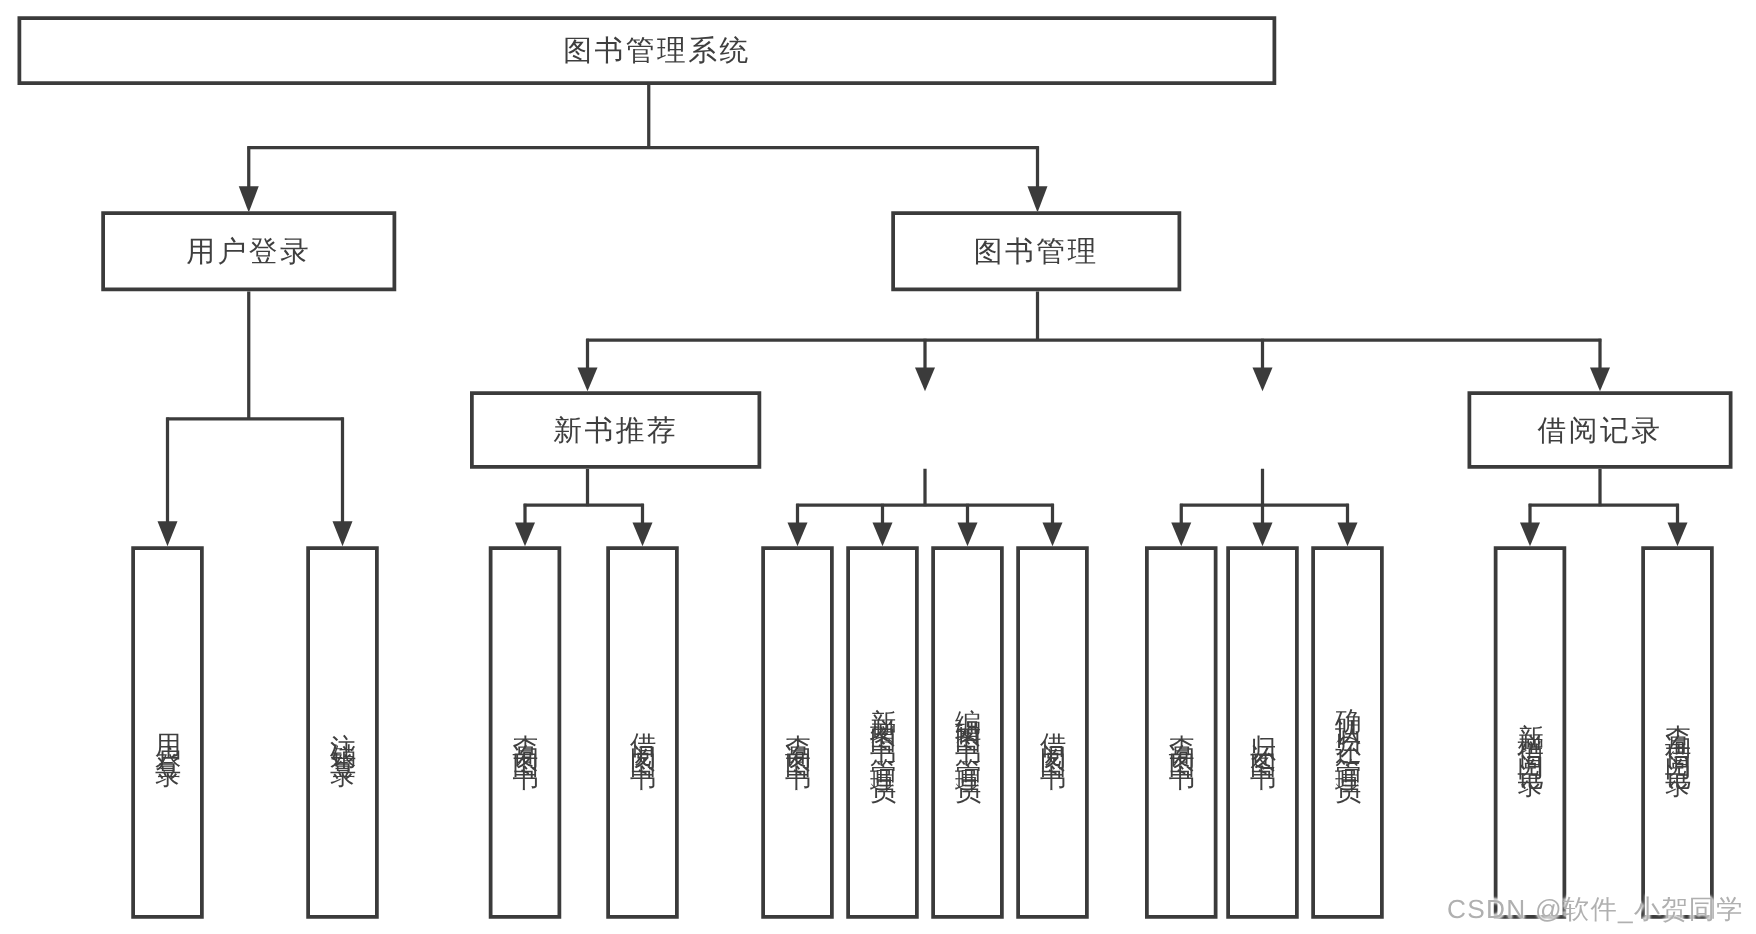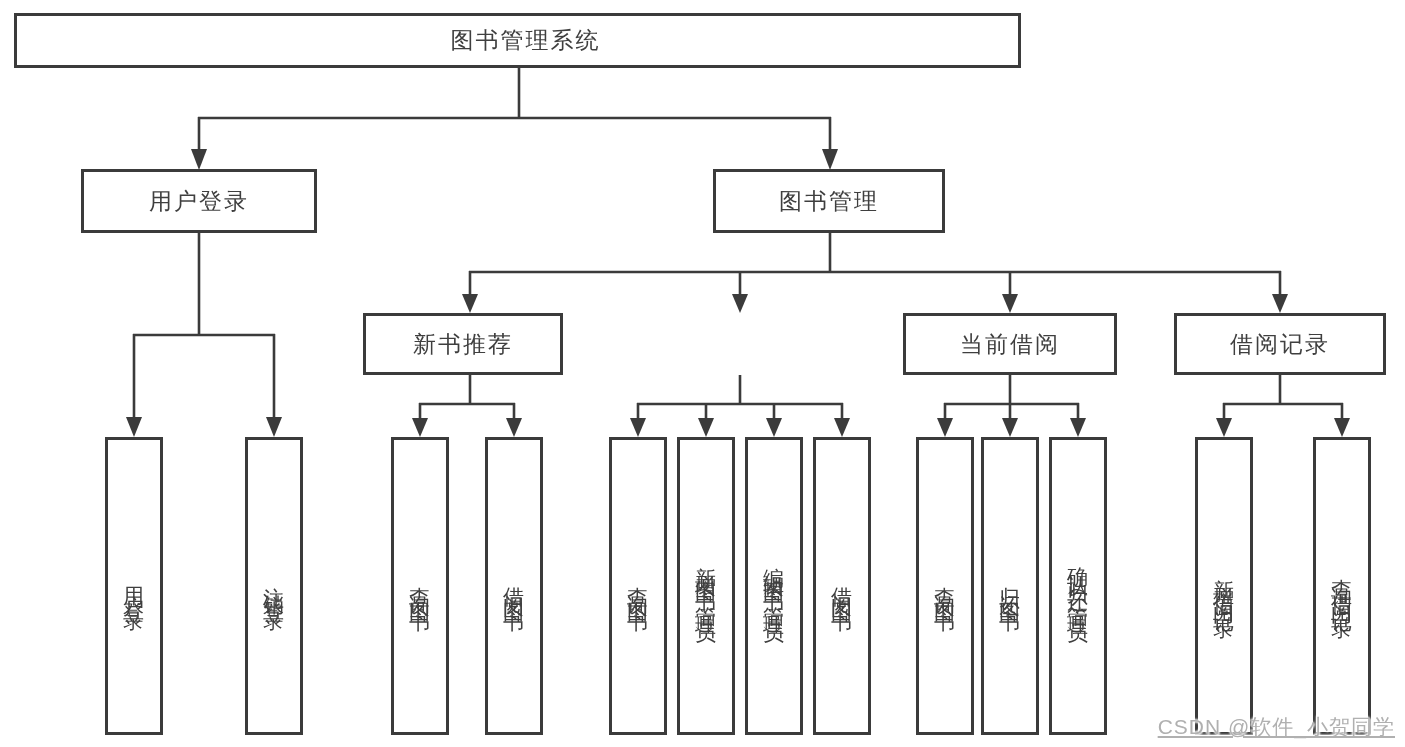--- a/index.html
+++ b/index.html
@@ -44,21 +44,20 @@
   }
   .watermark{
     position:absolute;
     right:10px;bottom:6px;
     z-index:5;
     font-size:21px;
     letter-spacing:1px;
     color:var(--watermark);
     text-shadow:0 0 3px #fff,1px 1px 2px #fff,-1px -1px 2px #fff;
     white-space:nowrap;
-    text-decoration:underline;
   }
 </style>
 </head>
 <body>
 
 <div class="canvas">
 
   <svg class="lines" viewBox="0 0 1405 747" aria-hidden="true">
     <g>
       <line x1="519" y1="68" x2="519" y2="118"></line>
@@ -132,25 +131,22 @@
     <span>图书管理系统</span>
   </div>
 
   <div class="node h-node lvl2" style="left:81px;width:236px;">
     <span>用户登录</span>
   </div>
   <div class="node h-node lvl2" style="left:713px;width:232px;text-align:center;">
     <span>图书管理</span>
   </div>
 
-  <div class="node h-node lvl3" style="left:363px;width:200px;">
+  <div class="node h-node lvl3" style="left:376px;width:233px;">
     <span>新书推荐</span>
-  </div>
-  <div class="node h-node lvl3" style="left:903px;width:214px;">
-    <span>当前借阅</span>
   </div>
   <div class="node h-node lvl3" style="left:1174px;width:212px;">
     <span>借阅记录</span>
   </div>
 
   <div class="node leaf" style="left:105px;">
     <span class="vtext">用户登录</span>
   </div>
   <div class="node leaf" style="left:245px;">
     <span class="vtext">注销登录</span>

